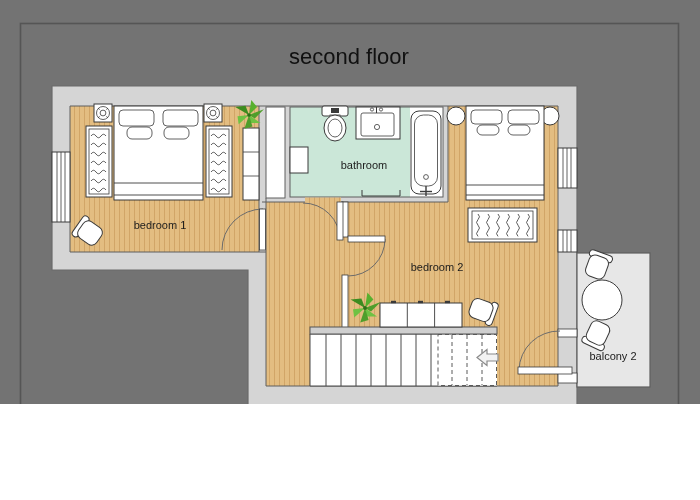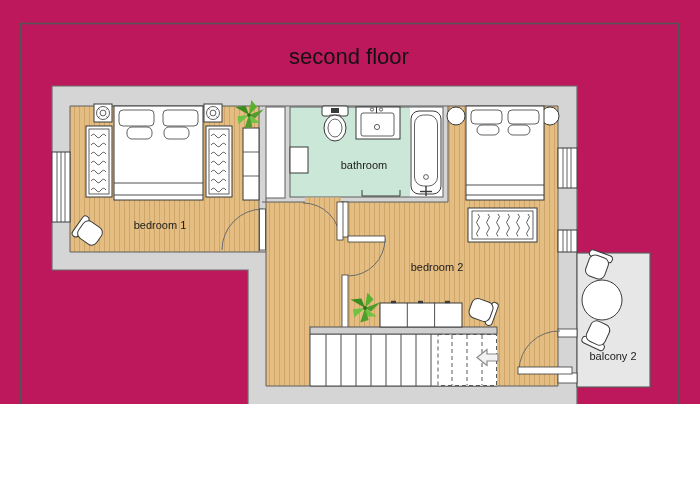--- a/index.html
+++ b/index.html
@@ -1,16 +1,16 @@
 <!DOCTYPE html>
 <html><head>
 <meta charset="utf-8">
 <style>
   html,body{margin:0;padding:0;background:#ffffff;}
-  .stage{position:relative;width:700px;height:404px;background:#be185d;overflow:hidden;
+  .stage{position:relative;width:700px;height:404px;background:#737373;overflow:hidden;
          font-family:"Liberation Sans", sans-serif;}
   svg text{font-family:"Liberation Sans", sans-serif;}
   .room-label{font-size:11px;fill:#1c1c1c;}
   .title{font-size:22px;fill:#111;}
   .furn{fill:#ffffff;stroke:#3a3a3a;stroke-width:1;}
   .furn-thin{fill:#ffffff;stroke:#3a3a3a;stroke-width:0.8;}
   .wallline{stroke:#5f5f5f;stroke-width:1;fill:none;}
   .arc{stroke:#6b6b6b;stroke-width:1;fill:none;}
   .wave{stroke:#4a4a4a;stroke-width:0.9;fill:none;}
   .steps{stroke:#4a4a4a;stroke-width:1;}

